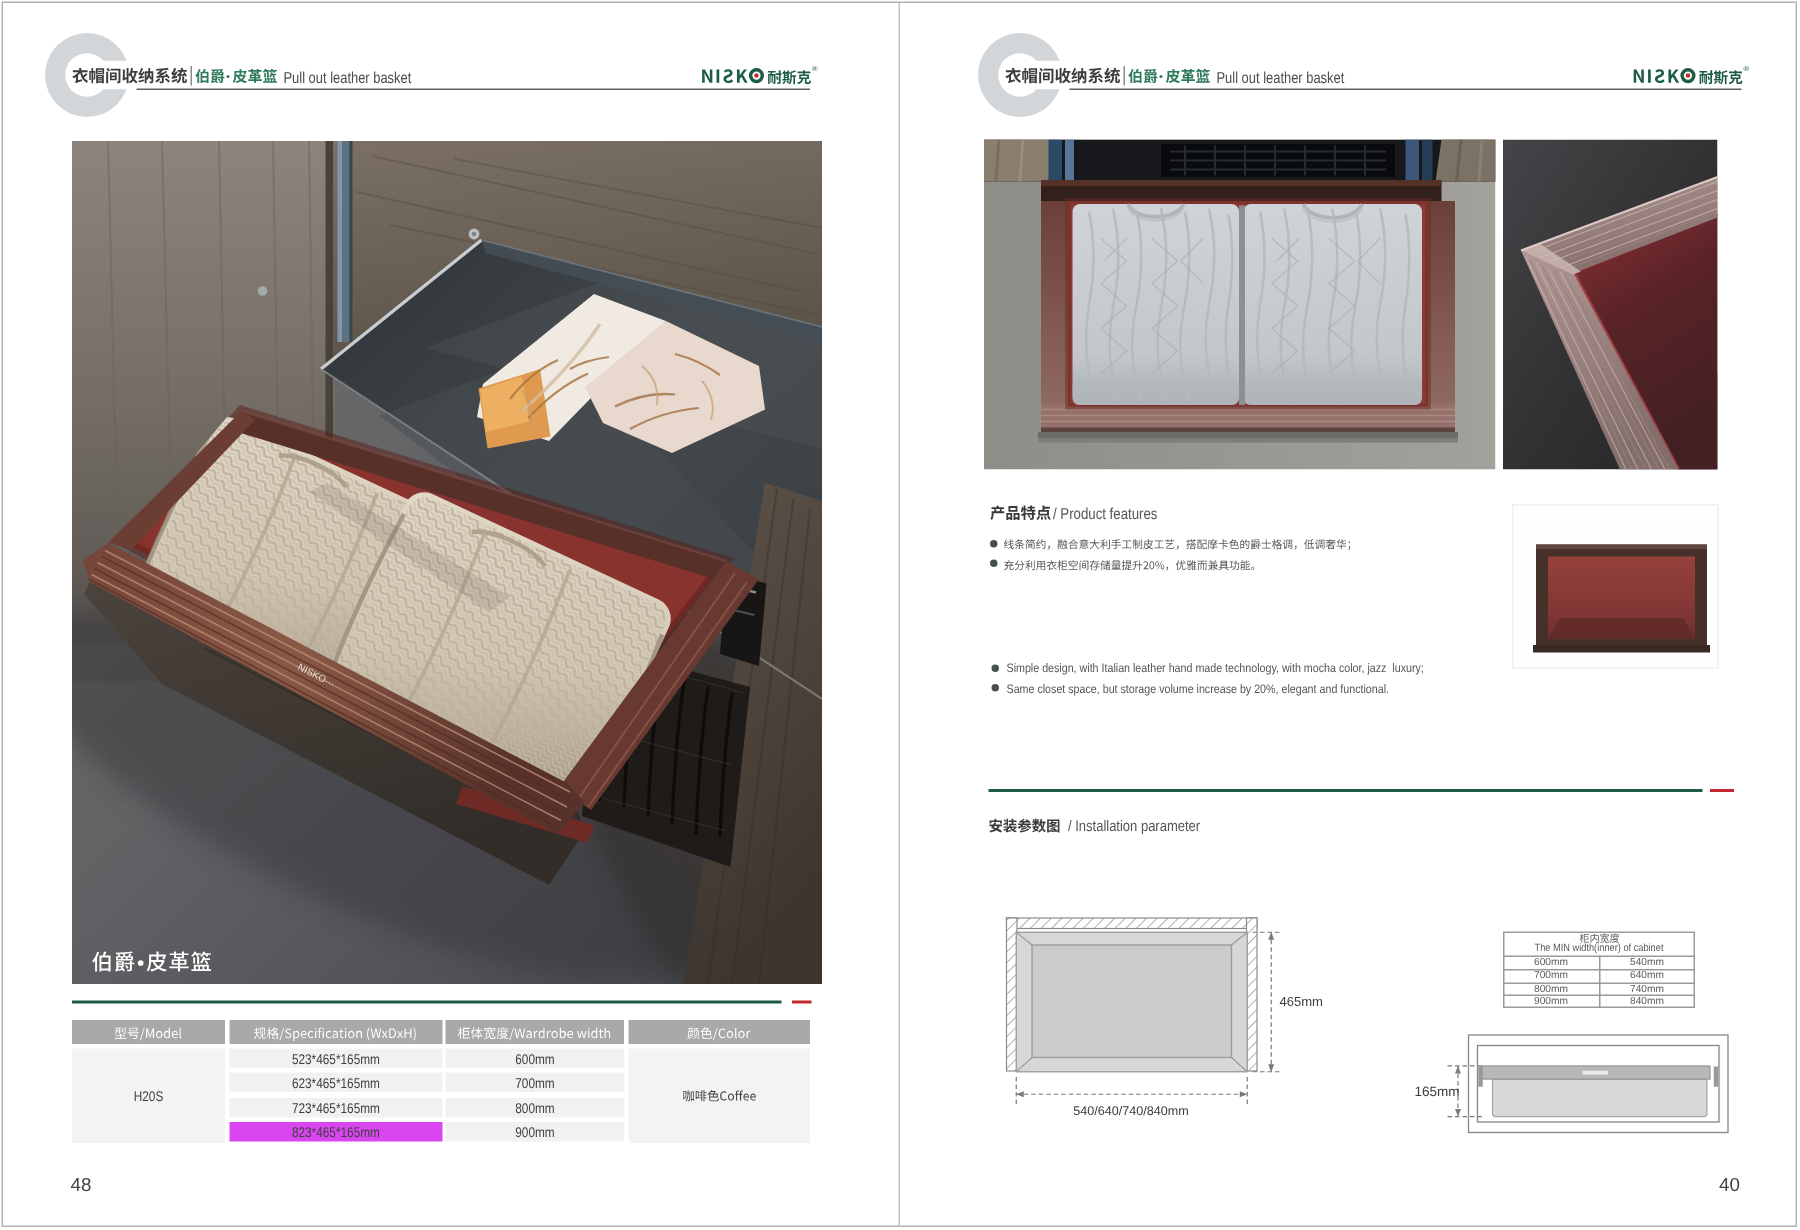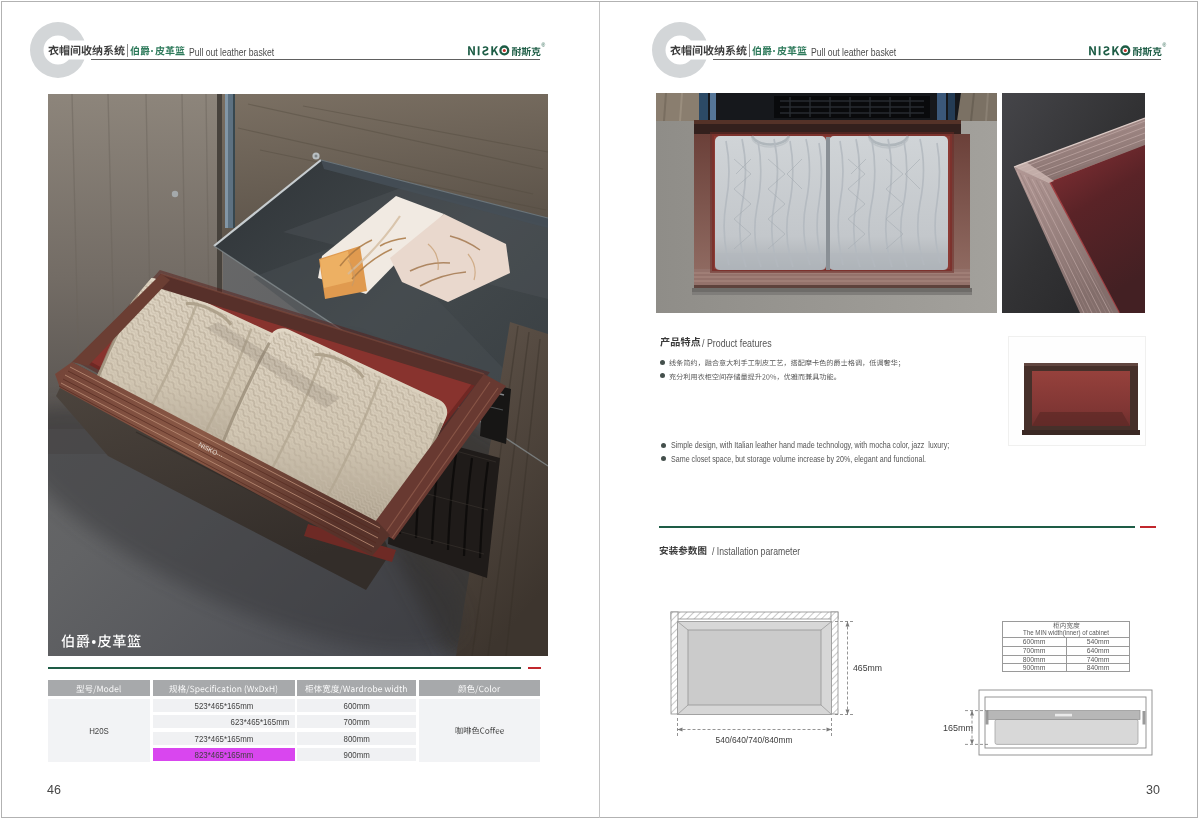--- a/index.html
+++ b/index.html
@@ -259,27 +259,27 @@
   </svg>
 <div style="position:absolute;left:47.5px;top:698.5px;width:102px;height:63.0px;background:#f2f3f5"></div>
 <div style="position:absolute;left:47.5px;top:698.5px;width:102px;height:63.0px;font:9.4px 'Liberation Sans',sans-serif;line-height:63.0px;text-align:center;color:#3f3f3f;transform:scale(0.84,1)">H20S</div>
 <div style="position:absolute;left:418.5px;top:698.5px;width:121.5px;height:63.0px;background:#f2f3f5"></div>
 <svg style="position:absolute;left:454.6px;top:724.6px;overflow:visible" width="51" height="11" aria-hidden="true">
     <path transform="translate(0,8.61)" fill="#3f3f3f" d="M3.5 -6.9 3.4 -5.2H2.7V-4.7H3.4C3.4 -2.5 3.1 -0.8 2.1 0.3C2.2 0.4 2.4 0.5 2.5 0.7C3.6 -0.5 3.9 -2.3 4.0 -4.7H4.7C4.6 -1.5 4.5 -0.4 4.3 -0.2C4.2 -0.1 4.2 -0.0 4.1 -0.0C3.9 -0.0 3.7 -0.0 3.4 -0.1C3.5 0.1 3.6 0.3 3.6 0.5C3.9 0.5 4.1 0.5 4.3 0.5C4.5 0.5 4.7 0.4 4.8 0.2C5.0 -0.1 5.1 -1.3 5.2 -4.9C5.2 -5.0 5.2 -5.2 5.2 -5.2H4.0L4.0 -6.9ZM5.6 -5.9V0.4H6.1V-0.3H7.1V0.3H7.6V-5.9ZM6.1 -0.9V-5.4H7.1V-0.9ZM0.6 -6.3V-0.6H1.1V-1.4H2.5V-6.3ZM1.1 -5.8H2.0V-1.9H1.1Z M14.0 -6.9V0.6H14.6V-1.4H16.1V-2.0H14.6V-3.2H15.9V-3.8H14.6V-4.9H16.0V-5.5H14.6V-6.9ZM12.6 -6.8V-5.5H11.3V-4.9H12.6V-3.8H11.3V-3.2H12.6V-1.9H11.1V-1.4H12.6V0.6H13.2V-6.8ZM8.8 -6.1V-0.7H9.4V-1.5H10.8V-6.1ZM9.4 -5.5H10.3V-2.1H9.4Z M20.3 -4.0V-2.6H18.4V-4.0ZM20.9 -4.0H22.8V-2.6H20.9ZM21.3 -5.6C21.1 -5.3 20.8 -4.9 20.5 -4.6H18.3C18.6 -4.9 18.9 -5.3 19.2 -5.6ZM19.3 -6.9C18.7 -5.8 17.7 -4.8 16.7 -4.2C16.8 -4.1 17.0 -3.7 17.1 -3.6C17.3 -3.8 17.6 -4.0 17.8 -4.2V-0.7C17.8 0.3 18.2 0.5 19.5 0.5C19.8 0.5 22.3 0.5 22.7 0.5C23.9 0.5 24.1 0.1 24.3 -1.1C24.1 -1.2 23.9 -1.3 23.7 -1.4C23.6 -0.3 23.5 -0.0 22.7 -0.0C22.1 -0.0 19.9 -0.0 19.5 -0.0C18.6 -0.0 18.4 -0.2 18.4 -0.7V-2.0H22.8V-1.7H23.5V-4.6H21.2C21.6 -5.0 22.0 -5.5 22.2 -5.9L21.8 -6.2L21.7 -6.2H19.5C19.7 -6.3 19.8 -6.5 19.9 -6.7Z M27.7 0.1C28.5 0.1 29.1 -0.2 29.5 -0.8L29.1 -1.2C28.7 -0.8 28.3 -0.6 27.7 -0.6C26.6 -0.6 25.9 -1.5 25.9 -3.0C25.9 -4.5 26.6 -5.5 27.7 -5.5C28.3 -5.5 28.7 -5.2 29.0 -4.9L29.4 -5.4C29.0 -5.8 28.5 -6.1 27.7 -6.1C26.2 -6.1 25.1 -4.9 25.1 -3.0C25.1 -1.0 26.2 0.1 27.7 0.1Z M32.3 0.1C33.4 0.1 34.4 -0.7 34.4 -2.2C34.4 -3.7 33.4 -4.6 32.3 -4.6C31.2 -4.6 30.3 -3.7 30.3 -2.2C30.3 -0.7 31.2 0.1 32.3 0.1ZM32.3 -0.5C31.5 -0.5 31.0 -1.2 31.0 -2.2C31.0 -3.2 31.5 -3.9 32.3 -3.9C33.1 -3.9 33.6 -3.2 33.6 -2.2C33.6 -1.2 33.1 -0.5 32.3 -0.5Z M35.1 -3.8H35.7V0.0H36.4V-3.8H37.4V-4.5H36.4V-5.2C36.4 -5.7 36.6 -6.0 37.1 -6.0C37.2 -6.0 37.4 -6.0 37.6 -5.9L37.7 -6.5C37.5 -6.6 37.3 -6.6 37.0 -6.6C36.1 -6.6 35.7 -6.1 35.7 -5.2V-4.5L35.1 -4.4Z M37.7 -3.8H38.3V0.0H39.1V-3.8H40.0V-4.5H39.1V-5.2C39.1 -5.7 39.3 -6.0 39.7 -6.0C39.9 -6.0 40.1 -6.0 40.2 -5.9L40.4 -6.5C40.2 -6.6 39.9 -6.6 39.6 -6.6C38.8 -6.6 38.3 -6.1 38.3 -5.2V-4.5L37.7 -4.4Z M42.7 0.1C43.3 0.1 43.8 -0.1 44.1 -0.3L43.9 -0.8C43.6 -0.6 43.2 -0.5 42.8 -0.5C41.9 -0.5 41.3 -1.1 41.3 -2.0H44.3C44.3 -2.2 44.3 -2.3 44.3 -2.5C44.3 -3.7 43.7 -4.6 42.5 -4.6C41.5 -4.6 40.6 -3.7 40.6 -2.2C40.6 -0.8 41.5 0.1 42.7 0.1ZM41.3 -2.6C41.4 -3.5 41.9 -4.0 42.6 -4.0C43.3 -4.0 43.7 -3.5 43.7 -2.6Z M47.2 0.1C47.8 0.1 48.3 -0.1 48.7 -0.3L48.4 -0.8C48.1 -0.6 47.7 -0.5 47.3 -0.5C46.5 -0.5 45.9 -1.1 45.8 -2.0H48.8C48.9 -2.2 48.9 -2.3 48.9 -2.5C48.9 -3.7 48.2 -4.6 47.1 -4.6C46.1 -4.6 45.1 -3.7 45.1 -2.2C45.1 -0.8 46.0 0.1 47.2 0.1ZM45.8 -2.6C45.9 -3.5 46.5 -4.0 47.1 -4.0C47.8 -4.0 48.2 -3.5 48.2 -2.6Z"></path>
   </svg>
 
 <div style="position:absolute;left:152.5px;top:698.5px;width:142px;height:13.2px;background:#f0f1f3;font:9.4px 'Liberation Sans',sans-serif;line-height:13.2px;text-align:center;color:#3f3f3f"><span style="display:inline-block;transform:scale(0.84,1)">523*465*165mm</span></div>
 <div style="position:absolute;left:296.5px;top:698.5px;width:119.5px;height:13.2px;background:#f0f1f3;font:9.4px 'Liberation Sans',sans-serif;line-height:13.2px;text-align:center;color:#3f3f3f"><span style="display:inline-block;transform:scale(0.84,1)">600mm</span></div>
-<div style="position:absolute;left:152.5px;top:715.1px;width:142px;height:13.2px;background:#f0f1f3;font:9.4px 'Liberation Sans',sans-serif;line-height:13.2px;text-align:right;color:#3f3f3f"><span style="display:inline-block;transform:scale(0.84,1)">623*465*165mm</span></div>
+<div style="position:absolute;left:152.5px;top:715.1px;width:142px;height:13.2px;background:#f0f1f3;font:9.4px 'Liberation Sans',sans-serif;line-height:13.2px;text-align:center;color:#3f3f3f"><span style="display:inline-block;transform:scale(0.84,1)">623*465*165mm</span></div>
 <div style="position:absolute;left:296.5px;top:715.1px;width:119.5px;height:13.2px;background:#f0f1f3;font:9.4px 'Liberation Sans',sans-serif;line-height:13.2px;text-align:center;color:#3f3f3f"><span style="display:inline-block;transform:scale(0.84,1)">700mm</span></div>
 <div style="position:absolute;left:152.5px;top:731.7px;width:142px;height:13.2px;background:#f0f1f3;font:9.4px 'Liberation Sans',sans-serif;line-height:13.2px;text-align:center;color:#3f3f3f"><span style="display:inline-block;transform:scale(0.84,1)">723*465*165mm</span></div>
 <div style="position:absolute;left:296.5px;top:731.7px;width:119.5px;height:13.2px;background:#f0f1f3;font:9.4px 'Liberation Sans',sans-serif;line-height:13.2px;text-align:center;color:#3f3f3f"><span style="display:inline-block;transform:scale(0.84,1)">800mm</span></div>
 <div style="position:absolute;left:152.5px;top:748.3px;width:142px;height:13.2px;background:#d946ef;font:9.4px 'Liberation Sans',sans-serif;line-height:13.2px;text-align:center;color:#3f3f3f"><span style="display:inline-block;transform:scale(0.84,1)">823*465*165mm</span></div>
 <div style="position:absolute;left:296.5px;top:748.3px;width:119.5px;height:13.2px;background:#f0f1f3;font:9.4px 'Liberation Sans',sans-serif;line-height:13.2px;text-align:center;color:#3f3f3f"><span style="display:inline-block;transform:scale(0.84,1)">900mm</span></div>
-<div style="position:absolute;left:47px;top:782.5px;font:12.5px 'Liberation Sans',sans-serif;color:#474747">46</div>
+<div style="position:absolute;left:47px;top:782.5px;font:12.5px 'Liberation Sans',sans-serif;color:#474747">48</div>
 
 <svg style="position:absolute;left:650.5px;top:21px" width="58" height="58" viewBox="0 0 58 58">
 <path fill-rule="evenodd" fill="#d3d6d8" d="M29,1 A28,28 0 1 0 29,57 A28,28 0 1 0 29,1 Z M29,14.5 A14.5,14.5 0 1 1 29,43.5 A14.5,14.5 0 1 1 29,14.5 Z"></path>
 <rect x="40" y="19.5" width="19" height="19" fill="#ffffff"></rect>
 </svg>
 
 <svg style="position:absolute;left:669.5px;top:43.0px;overflow:visible" width="79" height="15" aria-hidden="true">
     <path transform="translate(0,11.55)" fill="#3d3d3d" d="M4.5 -9.1C4.7 -8.6 4.9 -8.1 5.0 -7.7H0.6V-6.4H4.2C3.2 -5.3 1.8 -4.2 0.3 -3.6C0.5 -3.3 0.9 -2.7 1.0 -2.4C1.6 -2.7 2.1 -3.0 2.7 -3.3V-1.3C2.7 -0.6 2.2 -0.2 1.9 -0.0C2.1 0.2 2.5 0.7 2.6 1.0C2.9 0.7 3.5 0.5 6.8 -0.5C6.7 -0.8 6.5 -1.3 6.5 -1.7L4.0 -1.0V-4.4C4.6 -4.8 5.0 -5.3 5.5 -5.9C6.0 -3.2 7.0 -1.1 9.9 0.7C10.0 0.3 10.4 -0.2 10.8 -0.5C9.5 -1.2 8.6 -2.0 8.0 -2.9C8.8 -3.4 9.7 -4.2 10.4 -4.9L9.3 -5.7C8.8 -5.1 8.1 -4.5 7.4 -4.0C7.1 -4.7 6.9 -5.5 6.7 -6.4H10.4V-7.7H5.8L6.5 -7.9C6.4 -8.3 6.1 -9.0 5.8 -9.4Z M15.9 -9.0V-5.0H17.1V-8.0H20.2V-5.0H21.4V-9.0ZM17.3 -7.4V-6.6H19.9V-7.4ZM17.3 -6.0V-5.2H19.9V-6.0ZM11.5 -7.3V-1.3H12.5V-6.2H13.0V1.0H14.1V-2.5C14.2 -2.2 14.4 -1.7 14.4 -1.4C14.8 -1.4 15.0 -1.5 15.2 -1.7C15.5 -1.9 15.5 -2.2 15.5 -2.6V-7.3H14.1V-9.3H13.0V-7.3ZM14.1 -6.2H14.6V-2.6C14.6 -2.6 14.6 -2.5 14.5 -2.5H14.1ZM17.3 -2.3H20.0V-1.8H17.3ZM17.3 -3.2V-3.7H20.0V-3.2ZM17.3 -0.9H20.0V-0.4H17.3ZM16.1 -4.7V1.0H17.3V0.6H20.0V1.0H21.2V-4.7Z M22.8 -6.7V1.0H24.1V-6.7ZM22.9 -8.6C23.4 -8.1 24.0 -7.4 24.2 -6.9L25.3 -7.6C25.1 -8.1 24.5 -8.8 24.0 -9.3ZM26.4 -3.1H28.6V-2.0H26.4ZM26.4 -5.2H28.6V-4.2H26.4ZM25.3 -6.3V-1.0H29.8V-6.3ZM25.7 -8.8V-7.6H31.0V-0.4C31.0 -0.3 30.9 -0.3 30.8 -0.3C30.6 -0.3 30.2 -0.2 29.9 -0.3C30.0 0.1 30.2 0.6 30.3 0.9C31.0 0.9 31.5 0.9 31.8 0.7C32.2 0.5 32.3 0.2 32.3 -0.4V-8.8Z M39.9 -6.0H41.7C41.5 -4.9 41.2 -3.9 40.8 -3.1C40.4 -3.9 40.0 -4.8 39.8 -5.8ZM34.0 -0.8C34.3 -1.0 34.6 -1.2 36.4 -1.8V1.0H37.7V-4.6C38.0 -4.3 38.3 -3.8 38.5 -3.5C38.7 -3.8 38.9 -4.0 39.1 -4.3C39.4 -3.4 39.7 -2.6 40.1 -1.9C39.5 -1.1 38.8 -0.5 37.8 -0.1C38.1 0.2 38.5 0.7 38.7 1.0C39.6 0.5 40.3 -0.1 40.9 -0.8C41.4 -0.1 42.1 0.5 42.8 0.9C43.0 0.6 43.5 0.1 43.7 -0.1C42.9 -0.5 42.2 -1.2 41.6 -1.9C42.3 -3.0 42.7 -4.4 43.0 -6.0H43.7V-7.3H40.3C40.5 -7.9 40.6 -8.5 40.7 -9.1L39.3 -9.3C39.1 -7.6 38.6 -5.9 37.7 -4.8V-9.2H36.4V-3.1L35.2 -2.8V-8.2H33.9V-2.8C33.9 -2.4 33.7 -2.2 33.5 -2.0C33.7 -1.7 33.9 -1.2 34.0 -0.8Z M44.3 -0.7 44.6 0.5C45.6 0.2 46.9 -0.1 48.2 -0.5L48.1 -1.5C46.7 -1.2 45.3 -0.9 44.3 -0.7ZM53.0 -5.8V-2.8C52.7 -3.4 52.2 -4.1 51.9 -4.8C51.9 -5.1 52.0 -5.5 52.0 -5.8ZM50.9 -9.3V-7.8L50.8 -7.0H48.5V1.0H49.7V-1.8C49.9 -1.6 50.1 -1.4 50.3 -1.3C50.8 -1.9 51.1 -2.5 51.4 -3.2C51.8 -2.5 52.1 -1.9 52.2 -1.5L53.0 -1.9V-0.5C53.0 -0.4 53.0 -0.3 52.8 -0.3C52.6 -0.3 52.1 -0.3 51.6 -0.4C51.7 -0.0 51.9 0.5 51.9 0.9C52.8 0.9 53.3 0.9 53.7 0.7C54.1 0.5 54.2 0.1 54.2 -0.5V-7.0H52.1L52.1 -7.8V-9.3ZM49.7 -2.7V-5.8H50.7C50.6 -4.8 50.3 -3.7 49.7 -2.7ZM44.6 -4.5C44.8 -4.6 45.1 -4.7 46.1 -4.8C45.7 -4.3 45.4 -3.8 45.2 -3.6C44.8 -3.2 44.6 -3.0 44.3 -2.9C44.5 -2.6 44.6 -2.1 44.7 -1.9C45.0 -2.0 45.4 -2.2 48.1 -2.7C48.0 -2.9 48.1 -3.4 48.1 -3.7L46.3 -3.4C47.1 -4.3 47.8 -5.4 48.4 -6.4L47.4 -7.1C47.2 -6.7 47.0 -6.3 46.8 -5.9L45.8 -5.8C46.4 -6.7 47.0 -7.8 47.4 -8.8L46.2 -9.4C45.8 -8.1 45.1 -6.7 44.9 -6.3C44.6 -6.0 44.5 -5.7 44.2 -5.7C44.4 -5.4 44.6 -4.8 44.6 -4.5Z M57.7 -2.4C57.1 -1.7 56.3 -0.9 55.4 -0.5C55.7 -0.3 56.3 0.2 56.6 0.4C57.4 -0.1 58.4 -1.1 59.0 -1.9ZM61.8 -1.7C62.7 -1.1 63.7 -0.2 64.2 0.4L65.4 -0.4C64.8 -1.0 63.7 -1.9 62.9 -2.4ZM62.1 -4.9C62.3 -4.7 62.5 -4.4 62.7 -4.2L59.4 -4.0C60.8 -4.7 62.2 -5.6 63.5 -6.6L62.6 -7.4C62.1 -7.0 61.5 -6.6 61.0 -6.2L58.8 -6.1C59.5 -6.6 60.1 -7.1 60.7 -7.7C62.1 -7.8 63.4 -8.0 64.6 -8.3L63.6 -9.4C61.8 -8.9 58.7 -8.7 56.0 -8.6C56.1 -8.3 56.3 -7.7 56.3 -7.4C57.1 -7.4 58.0 -7.5 58.8 -7.5C58.3 -7.0 57.7 -6.6 57.5 -6.4C57.1 -6.2 56.9 -6.0 56.6 -6.0C56.7 -5.7 56.9 -5.1 57.0 -4.9C57.2 -5.0 57.6 -5.0 59.3 -5.2C58.6 -4.7 58.0 -4.4 57.7 -4.3C57.0 -3.9 56.6 -3.7 56.1 -3.7C56.3 -3.3 56.4 -2.7 56.5 -2.5C56.9 -2.6 57.4 -2.7 59.9 -2.9V-0.5C59.9 -0.4 59.8 -0.3 59.6 -0.3C59.5 -0.3 58.8 -0.3 58.2 -0.3C58.4 0.0 58.6 0.6 58.7 0.9C59.5 0.9 60.1 0.9 60.6 0.7C61.1 0.5 61.2 0.2 61.2 -0.5V-3.0L63.5 -3.2C63.8 -2.8 64.0 -2.5 64.2 -2.2L65.2 -2.9C64.8 -3.6 63.9 -4.6 63.1 -5.4Z M73.5 -3.8V-0.7C73.5 0.4 73.7 0.8 74.7 0.8C74.9 0.8 75.3 0.8 75.5 0.8C76.3 0.8 76.6 0.3 76.7 -1.4C76.4 -1.5 75.8 -1.7 75.6 -2.0C75.6 -0.5 75.5 -0.3 75.3 -0.3C75.3 -0.3 75.0 -0.3 75.0 -0.3C74.8 -0.3 74.8 -0.3 74.8 -0.7V-3.8ZM71.4 -3.8C71.3 -1.9 71.2 -0.7 69.5 -0.0C69.8 0.2 70.2 0.7 70.3 1.0C72.3 0.1 72.6 -1.5 72.7 -3.8ZM66.4 -0.7 66.7 0.5C67.7 0.1 69.1 -0.4 70.3 -0.9L70.1 -2.0C68.7 -1.5 67.3 -1.0 66.4 -0.7ZM72.4 -9.1C72.5 -8.7 72.7 -8.3 72.8 -7.9H70.4V-6.7H72.1C71.6 -6.1 71.1 -5.4 70.9 -5.2C70.7 -5.0 70.3 -4.9 70.1 -4.9C70.2 -4.6 70.4 -3.9 70.5 -3.6C70.9 -3.8 71.4 -3.8 75.2 -4.2C75.3 -3.9 75.4 -3.7 75.5 -3.5L76.6 -4.0C76.3 -4.7 75.6 -5.8 75.1 -6.5L74.0 -6.0C74.2 -5.8 74.4 -5.5 74.6 -5.3L72.4 -5.1C72.8 -5.6 73.2 -6.2 73.6 -6.7H76.5V-7.9H73.5L74.2 -8.1C74.1 -8.4 73.8 -9.0 73.6 -9.4ZM66.7 -4.5C66.8 -4.6 67.1 -4.7 68.0 -4.8C67.6 -4.3 67.3 -4.0 67.2 -3.8C66.8 -3.4 66.6 -3.1 66.3 -3.1C66.5 -2.8 66.7 -2.1 66.7 -1.9C67.0 -2.0 67.5 -2.2 70.1 -2.8C70.1 -3.1 70.1 -3.6 70.1 -4.0L68.6 -3.7C69.3 -4.5 69.9 -5.5 70.5 -6.4L69.3 -7.1C69.1 -6.8 68.9 -6.4 68.7 -6.0L67.9 -5.9C68.5 -6.8 69.1 -7.9 69.5 -8.8L68.2 -9.4C67.8 -8.2 67.1 -6.9 66.9 -6.5C66.6 -6.2 66.4 -5.9 66.2 -5.9C66.4 -5.5 66.6 -4.8 66.7 -4.5Z"></path>
   </svg>
 <div style="position:absolute;left:749.3px;top:43.5px;width:1.2px;height:13px;background:#8a8a8a"></div>
@@ -597,12 +597,12 @@
 <rect x="120" y="31.8" width="17" height="2.6" fill="#e9e9e9"></rect>
 
 <g stroke="#7a7a7a" stroke-width="0.8" fill="none" stroke-dasharray="3,2">
 <line x1="30" y1="28.6" x2="54" y2="28.6"></line>
       <line x1="30" y1="62.4" x2="54" y2="62.4"></line>
 <line x1="37" y1="28.6" x2="37" y2="62.4"></line>
 </g>
 <path d="M37,28.6 l-2,5 l4,0 z M37,62.4 l-2,-5 l4,0 z" fill="#7a7a7a"></path>
 <text x="8" y="48.5" font-family="'Liberation Sans',sans-serif" font-size="9px" fill="#3c3c3c">165mm</text>
 </svg>
-<div style="position:absolute;left:1146px;top:782.5px;font:12.5px 'Liberation Sans',sans-serif;color:#474747">30</div>
+<div style="position:absolute;left:1146px;top:782.5px;font:12.5px 'Liberation Sans',sans-serif;color:#474747">40</div>
 </body></html>

